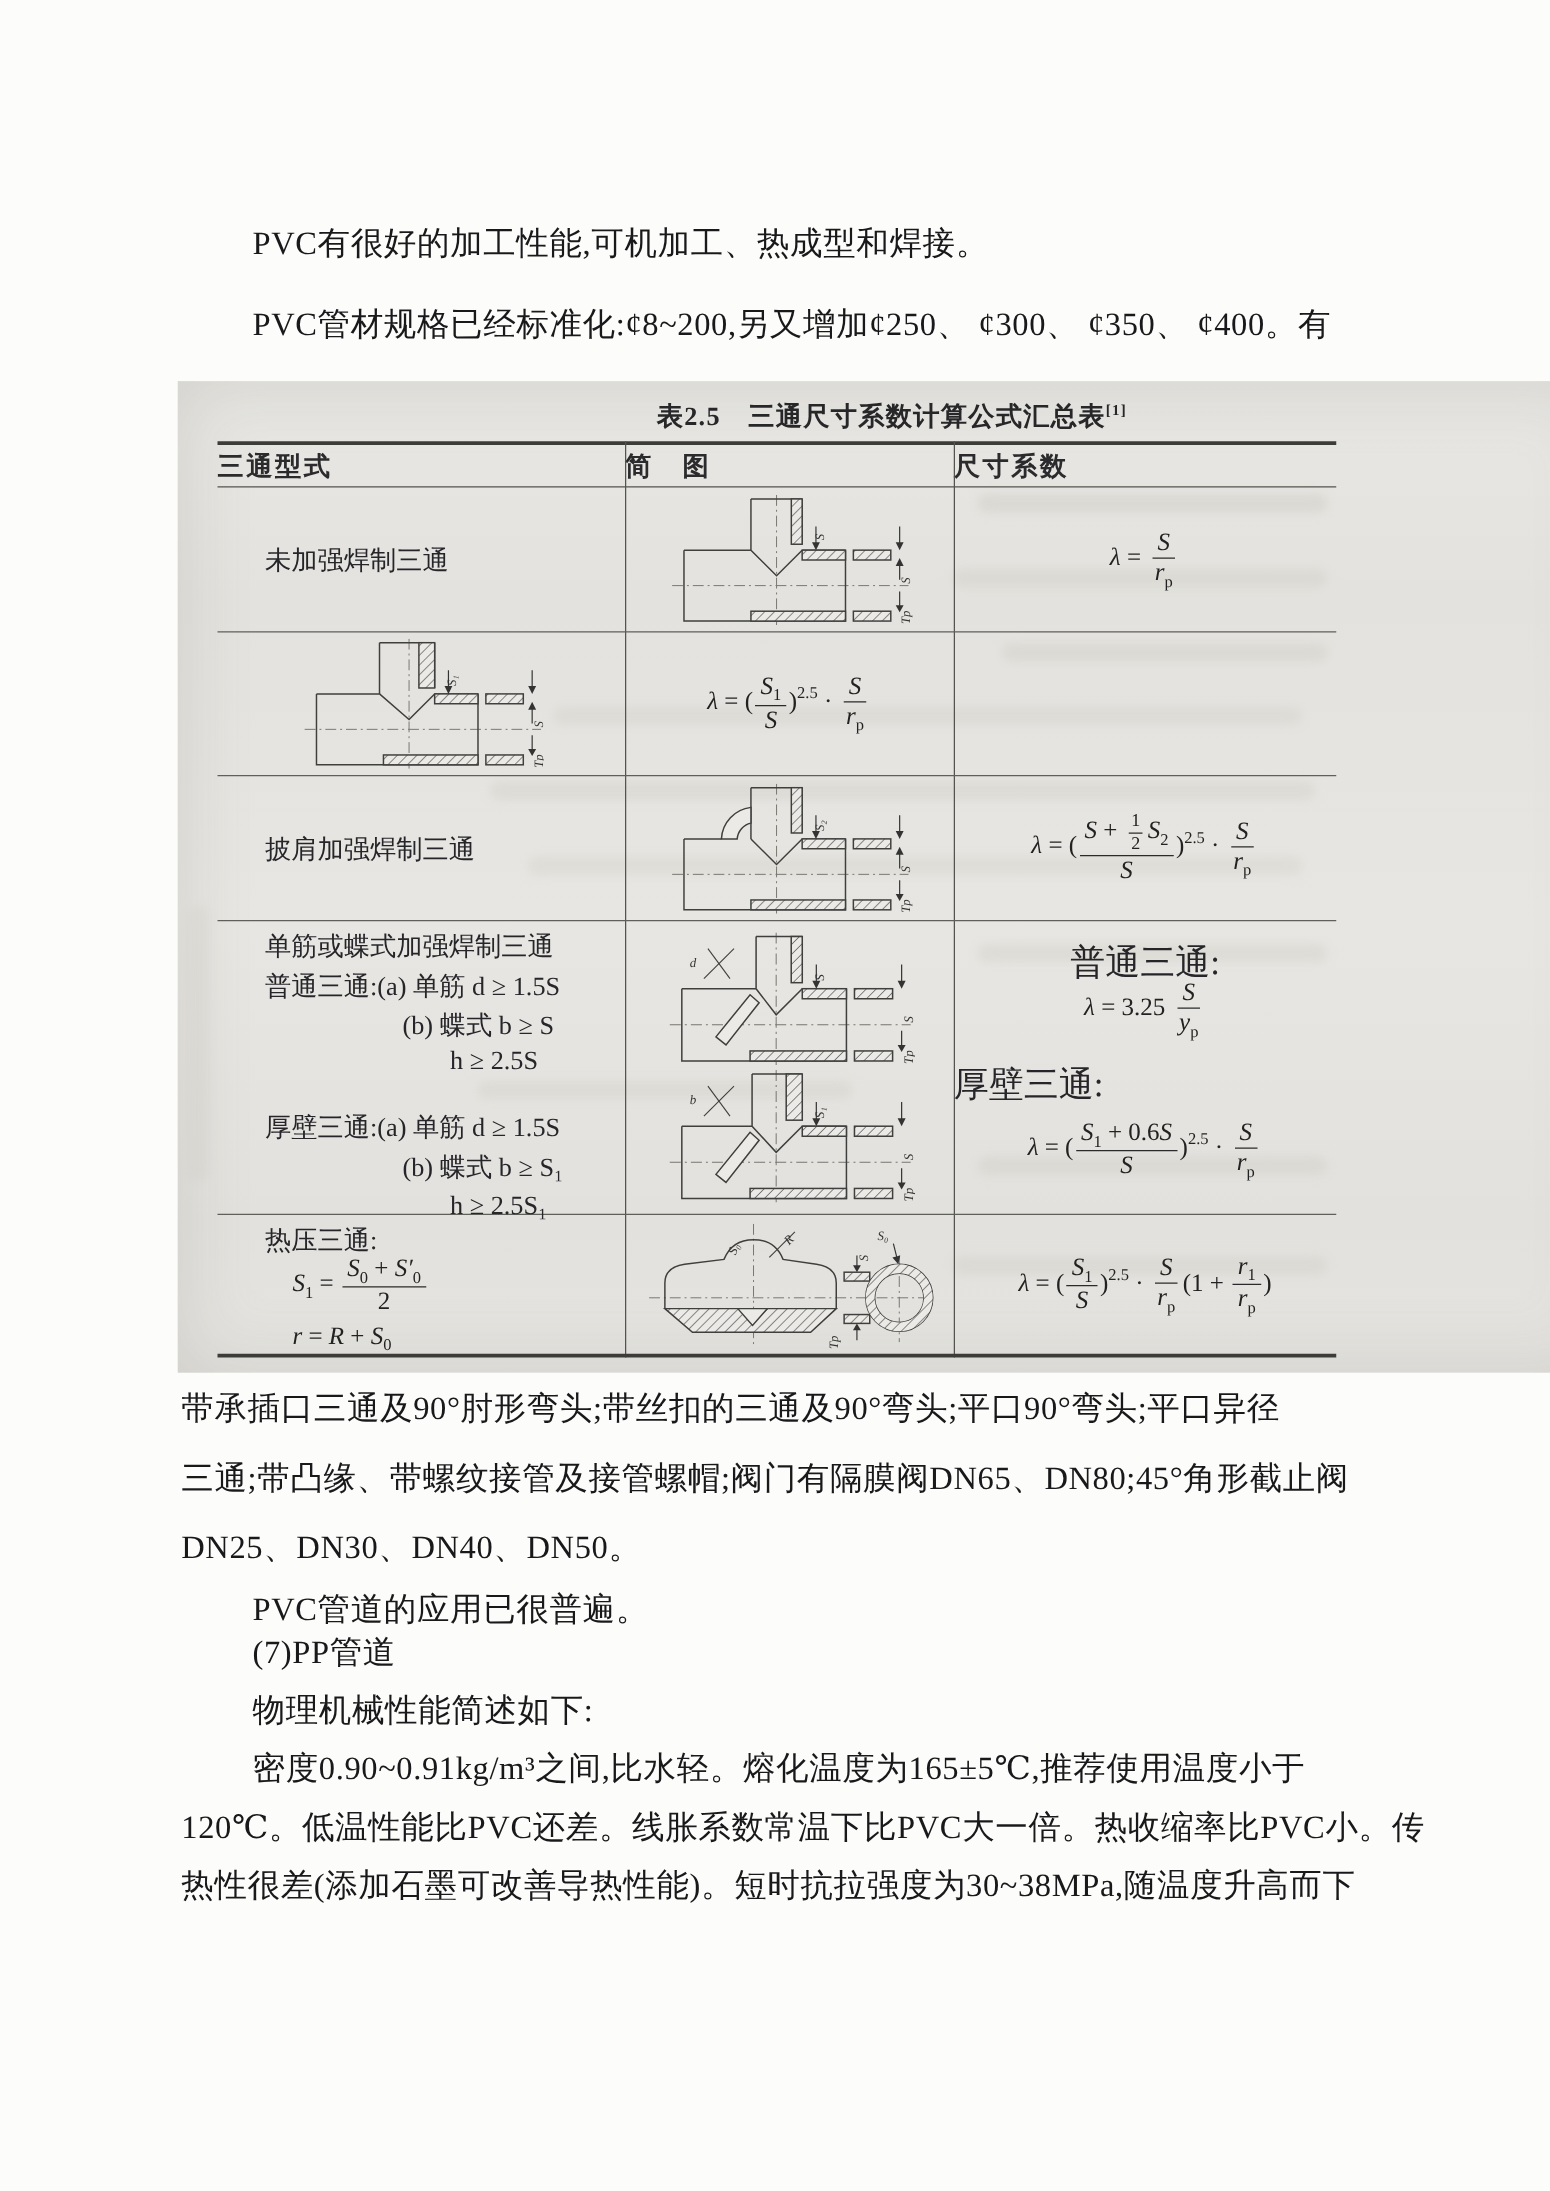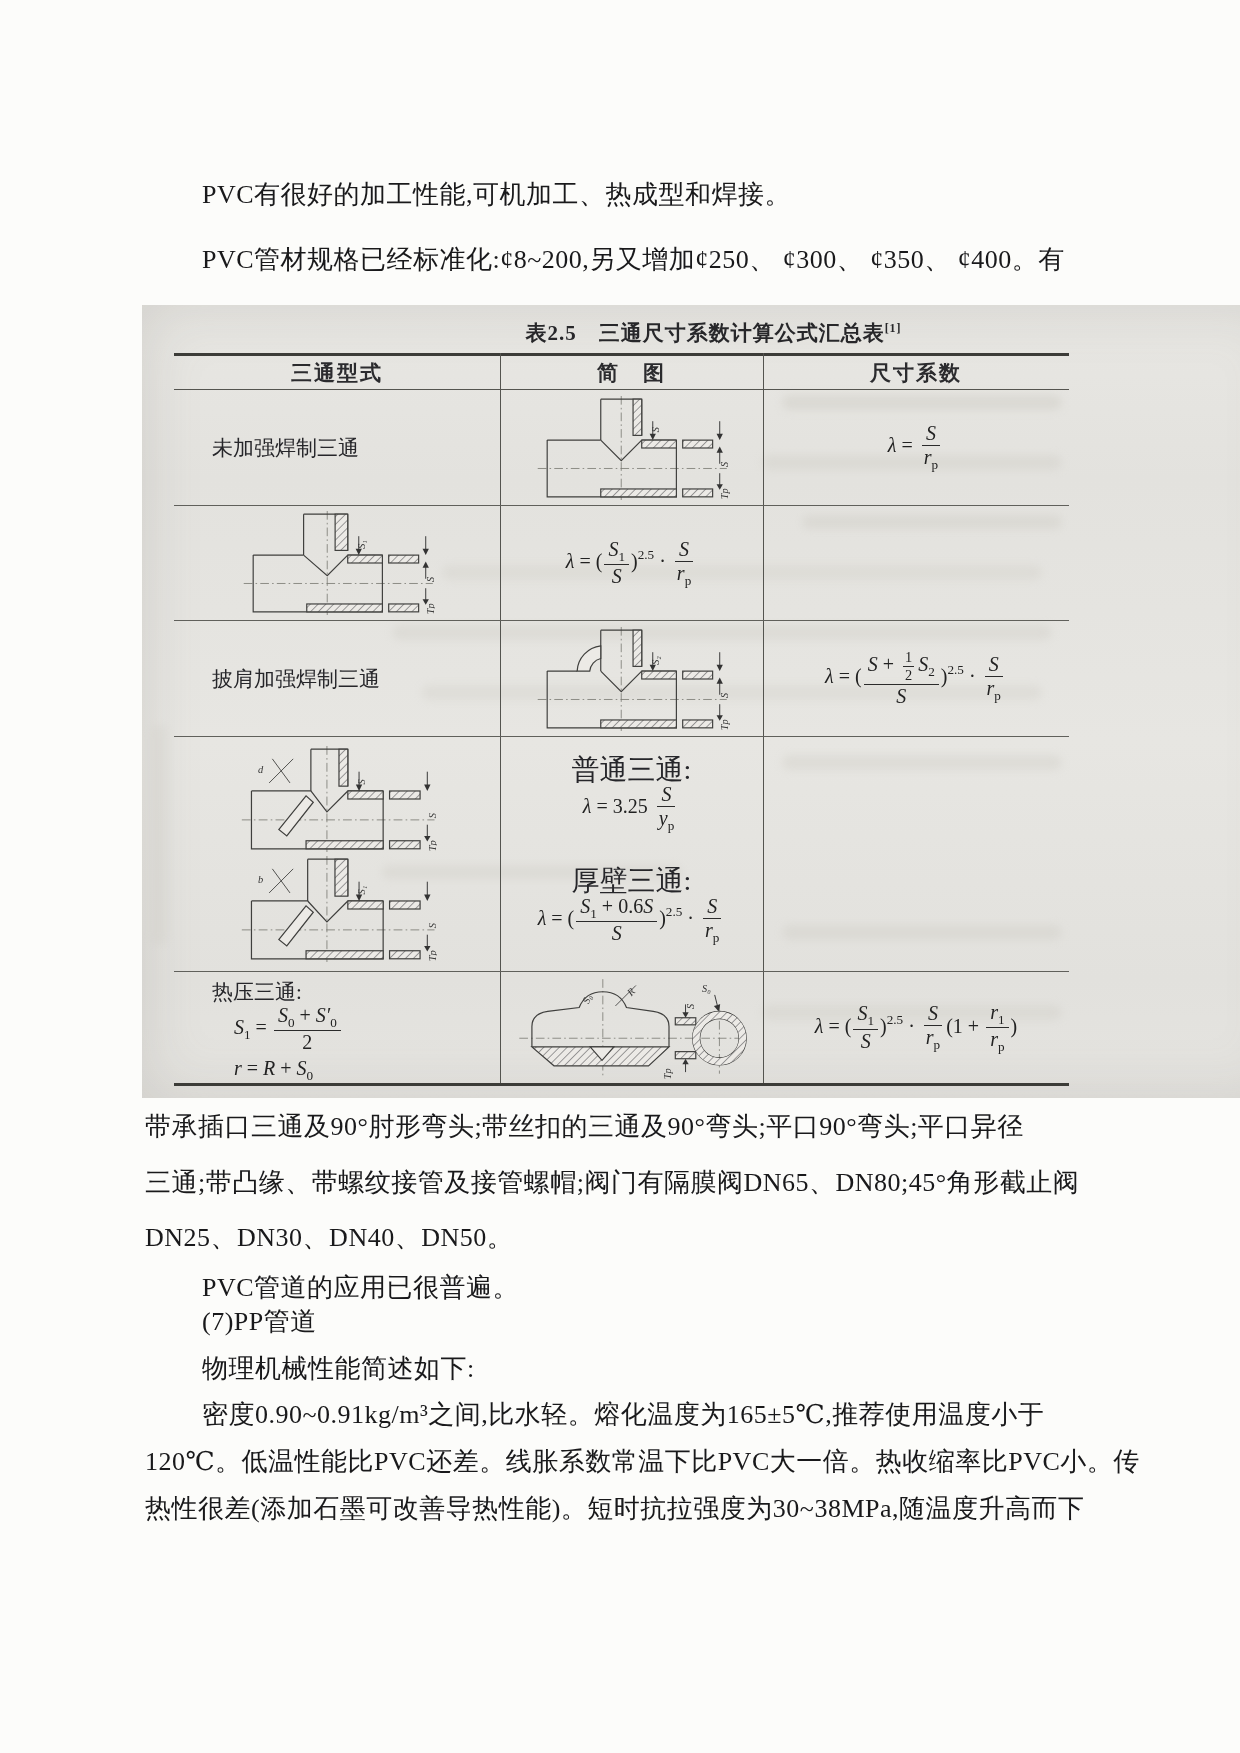--- a/index.html
+++ b/index.html
@@ -21,21 +21,21 @@
   .ghost{position:absolute;border-radius:8px;background:#d0cec7;filter:blur(4px);opacity:.5}
 
   .caption{position:absolute;top:14px;left:0;width:100%;text-align:center;font-size:21px;font-weight:700;color:#27272a;letter-spacing:1px}
   .caption sup{font-size:12px;vertical-align:super}
 
   .tbl{position:absolute;left:32px;top:48px;width:895px;height:733px}
   .vdiv{position:absolute;top:0;width:1.4px;height:733px;background:#54544f}
   .thead{
     display:grid;grid-template-columns:326px 263px 306px;height:37px;
     border-top:3px solid #3c3c38;border-bottom:1.4px solid #54544f;
-    align-items:center;text-align:center;font-size:21px;font-weight:600;color:#2b2b2e;letter-spacing:2px;
+    align-items:center;font-size:21px;font-weight:600;color:#2b2b2e;letter-spacing:2px;
   }
   .rw{display:grid;grid-template-columns:326px 263px 306px;position:relative;border-bottom:1.4px solid #60605b;font-size:21px;color:#26262a}
   .r1,.r3{height:116px}.r2{height:115px}
   .rg{height:235px}
   .rh{height:114px;border-bottom:3px solid #3c3c38}
   .cell-label{display:flex;align-items:center;padding-left:38px}
   .cell-dg{display:flex;align-items:center;justify-content:center;flex-direction:column;gap:4px}
   .cell-f{display:flex;align-items:center;justify-content:center}
   .absline{position:absolute;white-space:pre}
   .fcap{font-size:28px;color:#26262a}
@@ -204,20 +204,29 @@
             <text x="248" y="131" transform="rotate(-90 248 131)">Tp</text>
           </g>
         </svg>
       </div>
       <div class="cell-f">
           <span class="fmla"><span class="mv">λ</span><span class="mo"> = (</span><span class="frac"><span class="fnum"><span class="mv">S</span><span class="mo"> + </span><span class="frac"><span class="fnum"><span class="mo">1</span></span><span class="fden"><span class="mo">2</span></span></span><span class="mv">S</span><span class="msub">2</span></span><span class="fden"><span class="mv">S</span></span></span><span class="mo">)</span><span class="msup">2.5</span><span class="mo"> · </span><span class="frac"><span class="fnum"><span class="mv">S</span></span><span class="fden"><span class="mv">r</span><span class="msub">p</span></span></span></span>
         </div>
     </div>
 
     <div class="rw rg">
+      <div style="position:relative">
+        <div class="absline" style="top:6px;left:38px">单筋或蝶式加强焊制三通</div>
+        <div class="absline" style="top:38px;left:38px">普通三通:(a) 单筋 d ≥ 1.5S</div>
+        <div class="absline" style="top:69px;left:148px">(b) 蝶式 b ≥ S</div>
+        <div class="absline" style="top:99px;left:186px">h ≥ 2.5S</div>
+        <div class="absline" style="top:151px;left:38px">厚壁三通:(a) 单筋 d ≥ 1.5S</div>
+        <div class="absline" style="top:183px;left:148px">(b) 蝶式 b ≥ S₁</div>
+        <div class="absline" style="top:215px;left:186px">h ≥ 2.5S₁</div>
+      </div>
       <div class="cell-dg">
         <svg class="dg" viewBox="0 0 250 132" height="106">
           <g stroke="#77776f" stroke-width="1" fill="none" stroke-dasharray="11 4 2 4">
             <path d="M112,0 V132"></path>
               <path d="M6,92 H246"></path>
           </g>
           <g stroke="#3f3f3d" stroke-width="1.5" fill="none">
             <path d="M92,4 H138 M92,4 V56 M138,4 V50"></path>
             <rect x="127" y="4" width="11" height="46" fill="url(#hb)"></rect>
             <path d="M52,104 L86,62 L95,70 L62,112 Z" fill="#eceae6"></path>
@@ -271,21 +280,21 @@
             <text x="248" y="90" transform="rotate(-90 248 90)">S</text>
             <line x1="237" y1="98" x2="237" y2="114" stroke="#333" stroke-width="1.2"></line>
             <polygon points="233,112 241,112 237,119"></polygon>
             <text x="248" y="131" transform="rotate(-90 248 131)">Tp</text>
           </g>
         </svg>
       </div>
       <div style="position:relative">
         <div class="absline fcap" style="top:14px;left:0;width:100%;text-align:center">普通三通:</div>
         <div class="absline" style="top:46px;left:0;width:100%;text-align:center"><span class="fmla"><span class="mv">λ</span><span class="mo"> = 3.25 </span><span class="frac"><span class="fnum"><span class="mv">S</span></span><span class="fden"><span class="mv">y</span><span class="msub">p</span></span></span></span></div>
-        <div class="absline fcap" style="top:125px;left:0;width:100%;text-align:center">厚壁三通:</div>
+        <div class="absline fcap" style="top:112px;left:0;width:100%;text-align:left">厚壁三通:</div>
         <div class="absline" style="top:158px;left:0;width:100%;text-align:center"><span class="fmla"><span class="mv">λ</span><span class="mo"> = (</span><span class="frac"><span class="fnum"><span class="mv">S</span><span class="msub">1</span><span class="mo"> + 0.6</span><span class="mv">S</span></span><span class="fden"><span class="mv">S</span></span></span><span class="mo">)</span><span class="msup">2.5</span><span class="mo"> · </span><span class="frac"><span class="fnum"><span class="mv">S</span></span><span class="fden"><span class="mv">r</span><span class="msub">p</span></span></span></span></div>
       </div>
     </div>
 
     <div class="rw rh">
       <div style="position:relative">
         <div class="absline" style="top:6px;left:38px">热压三通:</div>
         <div class="absline" style="top:32px;left:60px"><span class="fmla"><span class="mv">S</span><span class="msub">1</span><span class="mo"> = </span><span class="frac"><span class="fnum"><span class="mv">S</span><span class="msub">0</span><span class="mo"> + </span><span class="mv">S′</span><span class="msub">0</span></span><span class="fden"><span class="mo">2</span></span></span></span></div>
         <div class="absline" style="top:84px;left:60px"><span class="fmla"><span class="mv">r</span><span class="mo"> = </span><span class="mv">R</span><span class="mo"> + </span><span class="mv">S</span><span class="msub">0</span></span></div>
       </div>

